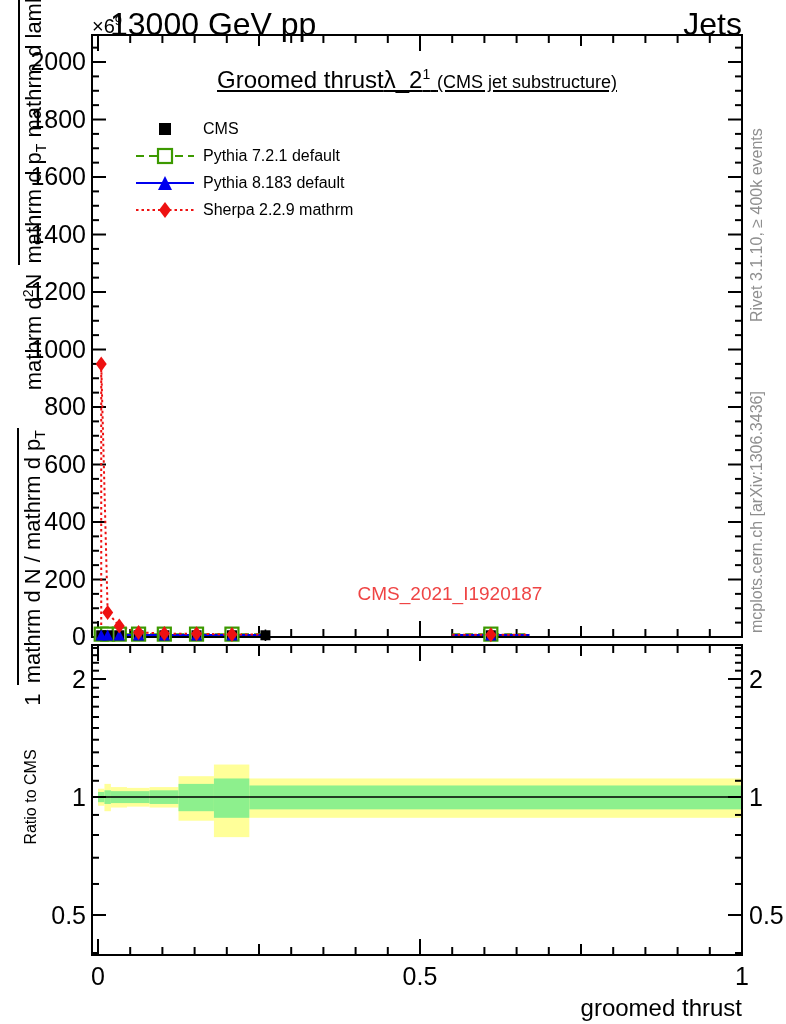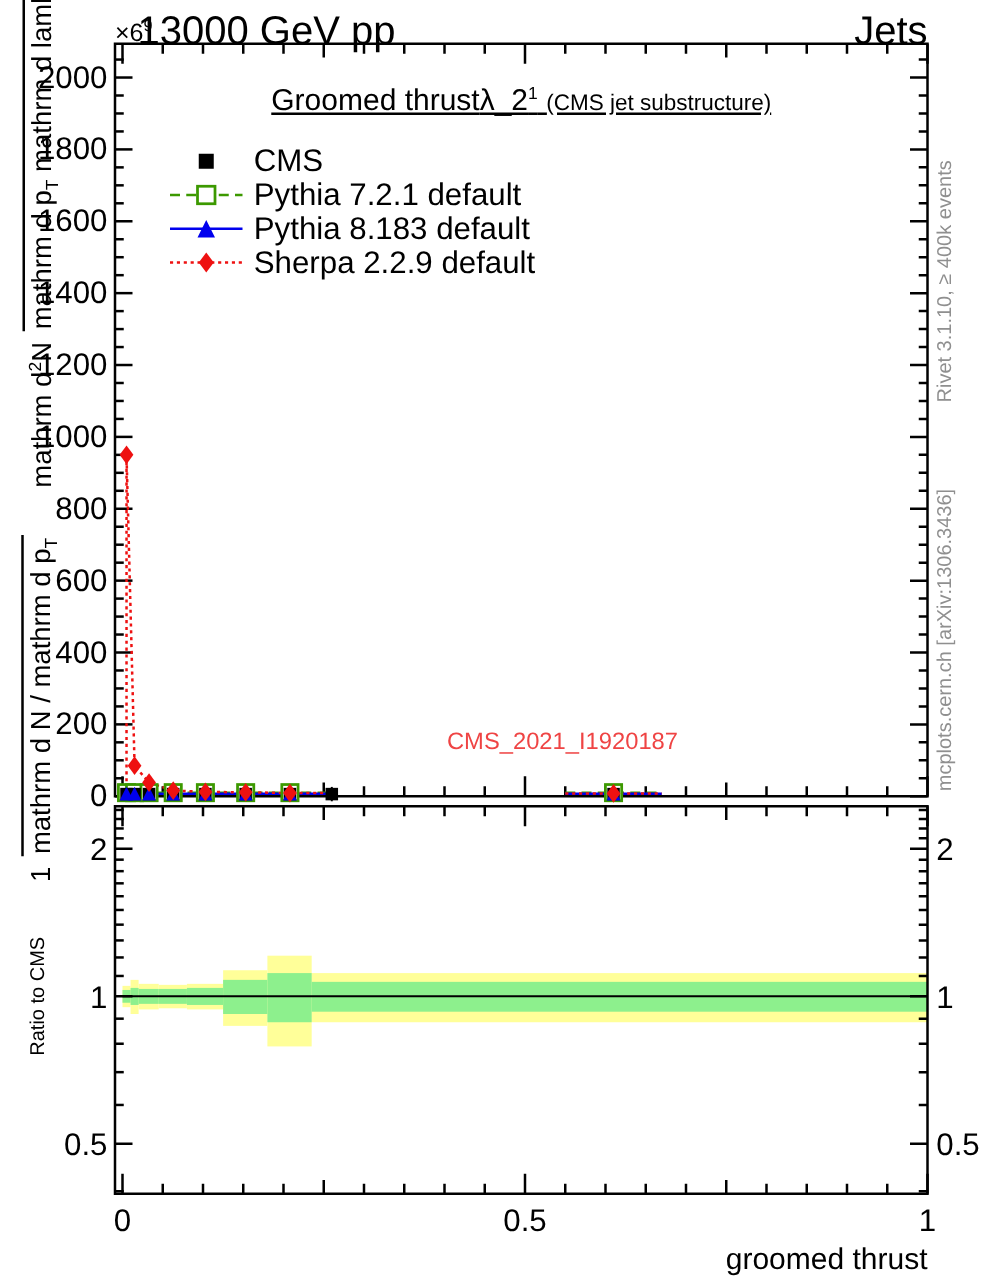--- a/index.html
+++ b/index.html
@@ -5,21 +5,21 @@
   html,body{margin:0;padding:0;background:#ffffff;}
   body{width:786px;height:1024px;position:relative;overflow:hidden;
        font-family:"Liberation Sans","DejaVu Sans",sans-serif;color:#000;}
   .abs{position:absolute;}
   .hdr{font-size:32px;white-space:nowrap;}
   .exp{font-size:20px;white-space:nowrap;}
   .exp sup{font-size:13px;}
   .plot-title{font-size:24px;text-align:center;white-space:nowrap;text-decoration:underline;}
   .plot-title .ctx{font-size:18px;}
   .plot-title sup{font-size:14px;}
-  .legend-label{font-size:25px;white-space:nowrap;line-height:22px;}
+  .legend-label{font-size:16px;white-space:nowrap;line-height:22px;}
   .watermark{font-size:19px;color:#ef4444;text-align:center;white-space:nowrap;}
   .side-note{font-size:16px;color:#8f8f8f;transform-origin:0 0;transform:rotate(-90deg);
              white-space:nowrap;}
   .ratio-ylab{font-size:16px;transform-origin:0 0;transform:rotate(-90deg);
               white-space:nowrap;text-align:center;width:170px;}
   .xlab{font-size:24px;white-space:nowrap;}
   .ylabel-wrap{width:602px;height:70px;display:flex;flex-direction:row;justify-content:center;
                align-items:center;gap:36px;transform:rotate(-90deg);}
   .frac{display:inline-block;text-align:center;font-size:22px;line-height:1.05;white-space:nowrap;}
   .frac .den{border-top:2px solid #000;padding:1px 2px 0 2px;}
@@ -342,21 +342,21 @@
 <div class="abs hdr" style="right:44px;top:6px">Jets</div>
 
 <div class="abs plot-title" style="left:92px;top:66px;width:650px">
   <span>Groomed thrust</span><span>λ_2</span><sup>1</sup>
   <span class="ctx">(CMS jet substructure)</span>
 </div>
 
 <div class="abs legend-label" style="left:203px;top:118px">CMS</div>
 <div class="abs legend-label" style="left:203px;top:145px">Pythia 7.2.1 default</div>
 <div class="abs legend-label" style="left:203px;top:172px">Pythia 8.183 default</div>
-<div class="abs legend-label" style="left:203px;top:199px">Sherpa 2.2.9 default</div>
+<div class="abs legend-label" style="left:203px;top:199px">Sherpa 2.2.9 mathrm</div>
 
 <div class="abs watermark" style="left:300px;top:583px;width:300px">CMS_2021_I1920187</div>
 
 <div class="abs side-note" style="left:748px;top:322px">Rivet 3.1.10, ≥ 400k events</div>
 <div class="abs side-note" style="left:748px;top:633px">mcplots.cern.ch [arXiv:1306.3436]</div>
 
 <div class="abs" style="left:-266px;top:301px;width:602px;height:70px">
   <div class="ylabel-wrap">
     <span class="frac">
       <span class="num">1</span>

